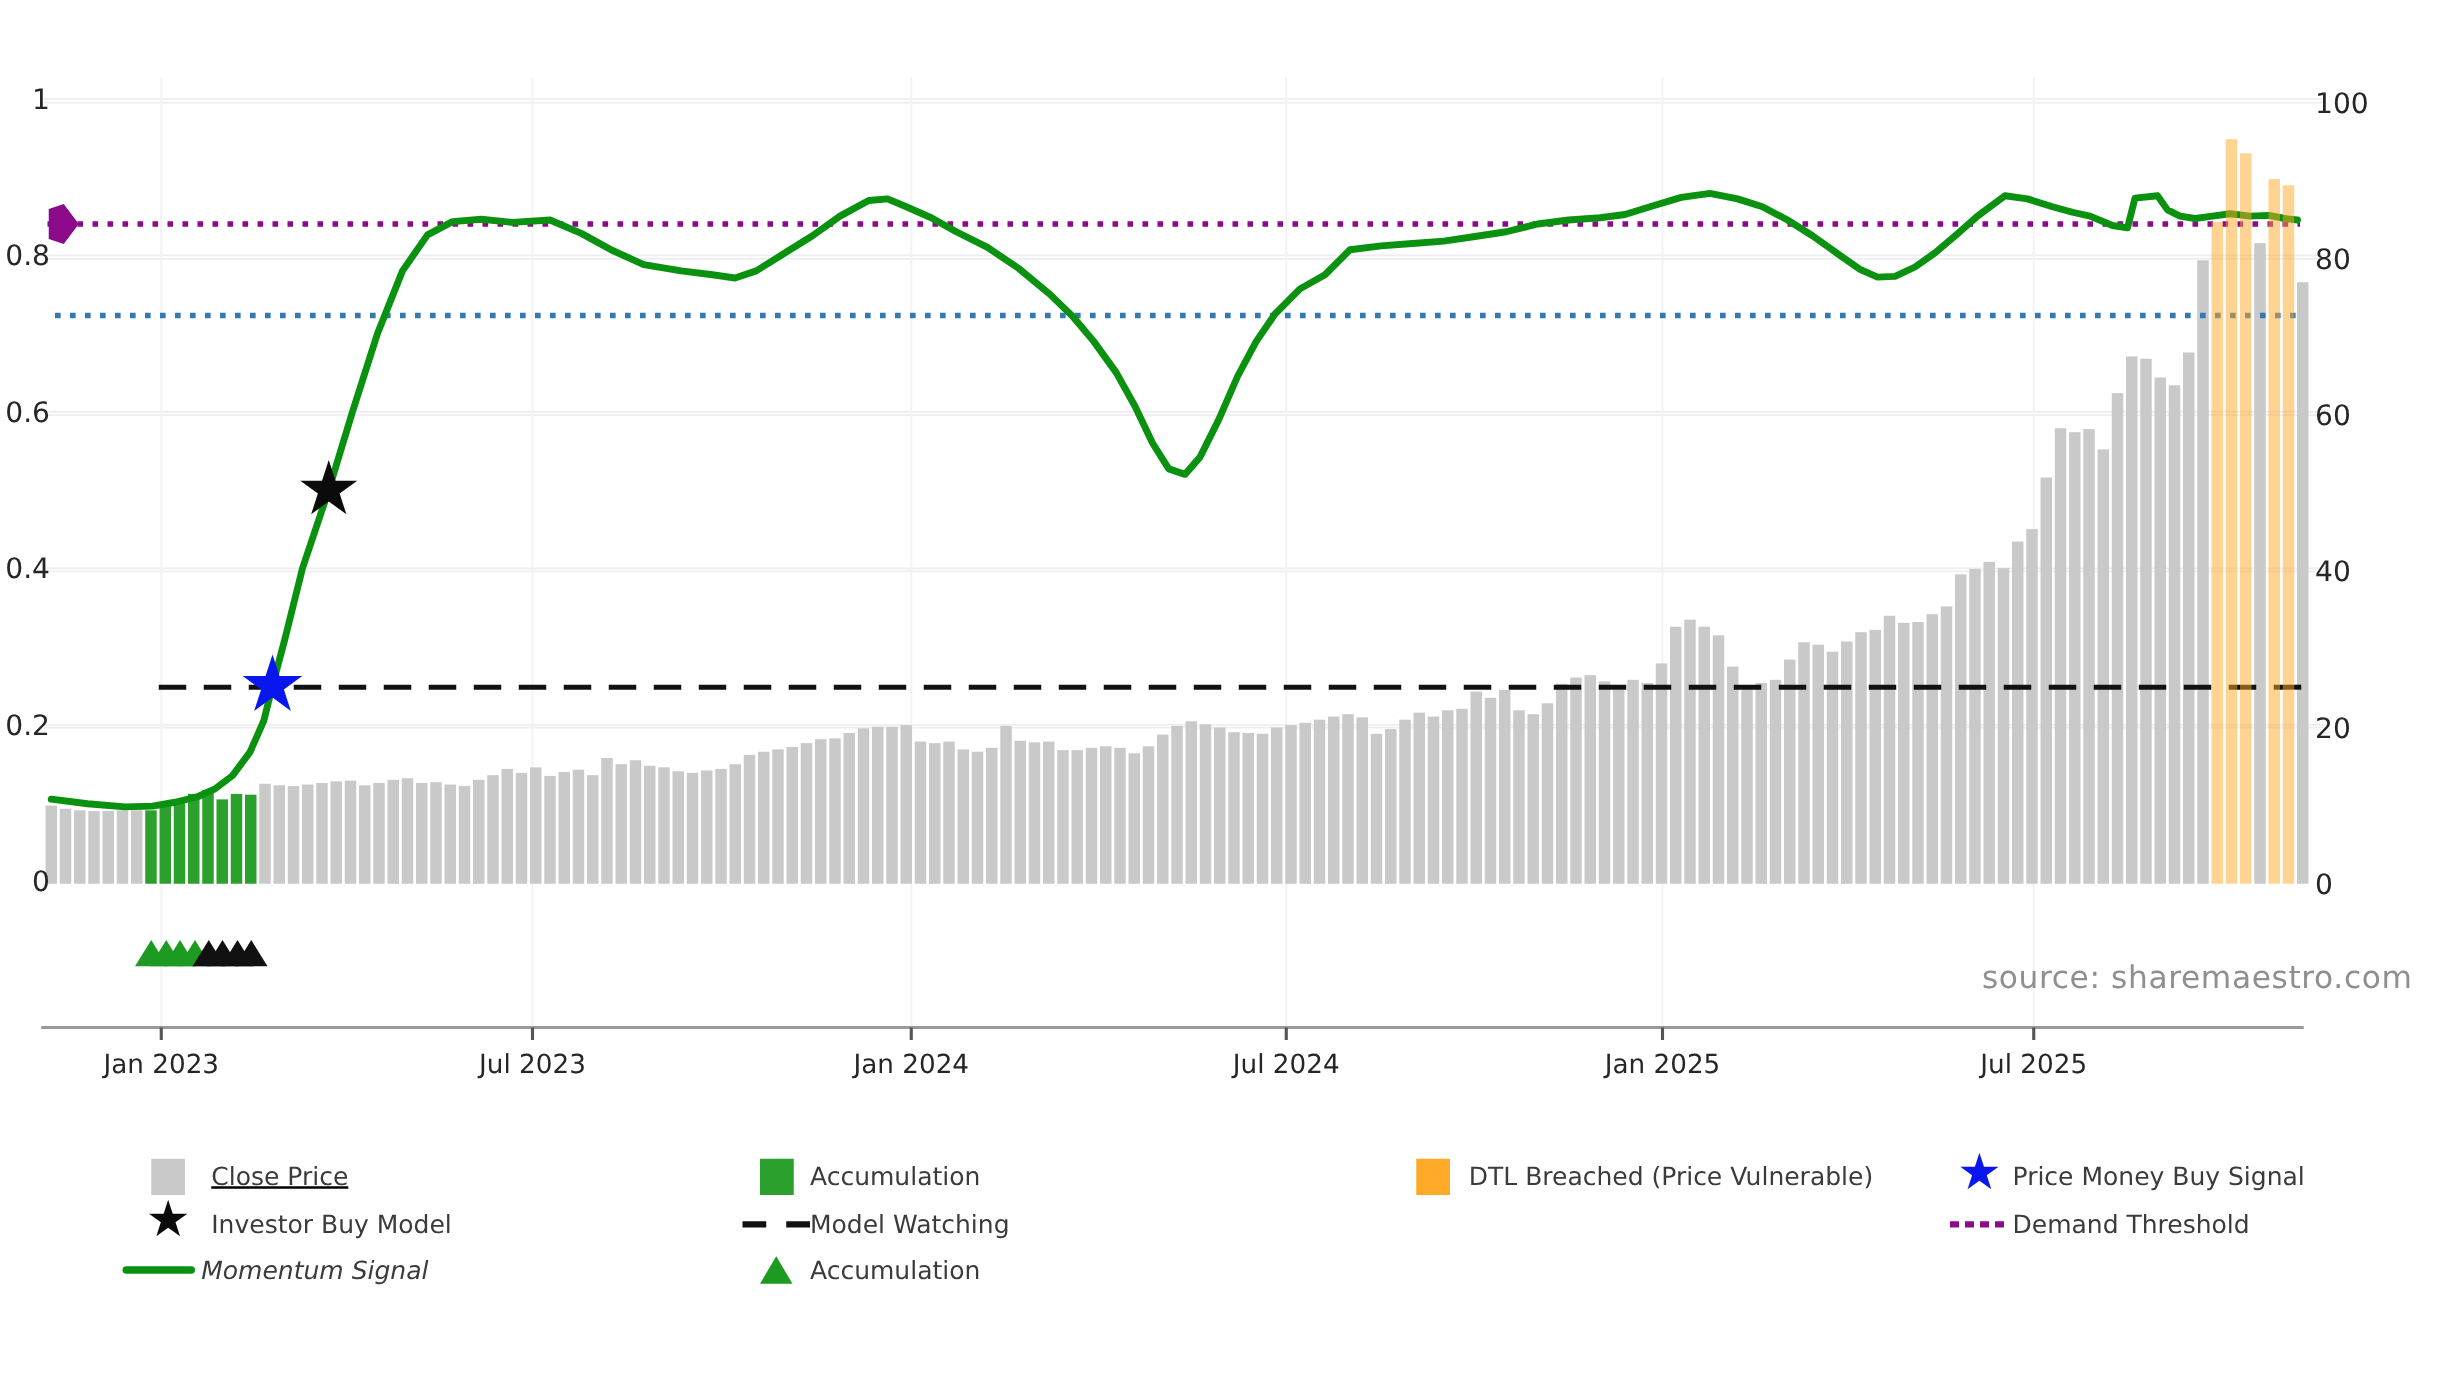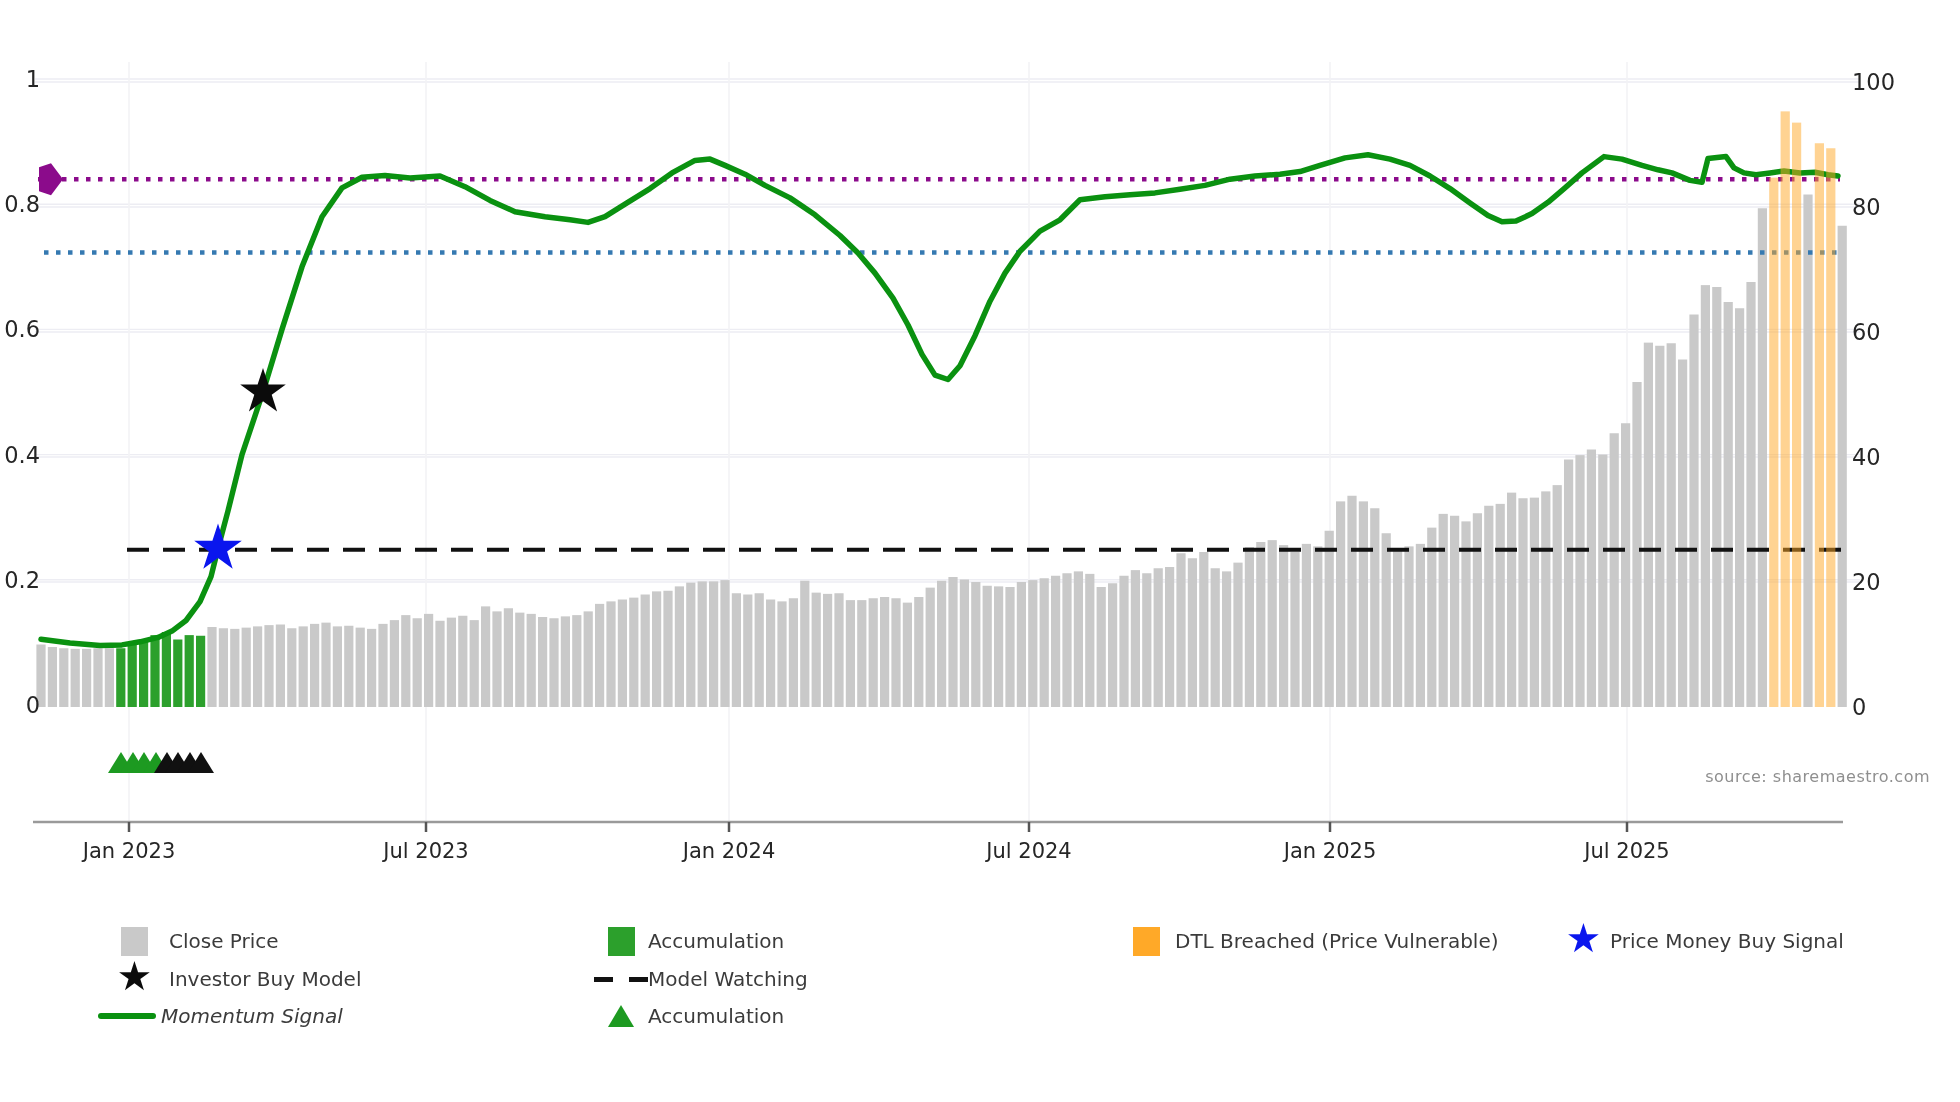--- a/index.html
+++ b/index.html
@@ -11,21 +11,21 @@
   .lg-icon{display:flex;align-items:center;justify-content:center;flex:0 0 auto;}
   .lg-label{font-size:20px;color:#3b3b3b;white-space:nowrap;line-height:38px;}
   .sw-square{width:27px;height:29px;}
   .sw-line{width:58px;height:6px;border-radius:3px;}
   .sw-dash{width:54px;display:flex;justify-content:space-between;}
   .sw-dash span{width:19px;height:5px;display:block;}
   .sw-dots{width:48px;height:5px;}
   .sw-star{font-size:40px;line-height:38px;display:block;margin-top:-6px;}
   .sw-tri{width:0;height:0;border-left:13px solid transparent;border-right:13px solid transparent;
     border-bottom:22px solid #089008;}
-  #source-note{position:absolute;top:767px;right:30px;font-size:16px;color:#8f8f8f;
+  #source-note{position:absolute;top:767px;right:30px;font-size:25px;color:#8f8f8f;
     letter-spacing:0.5px;}
 </style>
 </head>
 <body>
 
 <div id="stage">
   <svg id="chart" width="1960" height="1102" viewBox="0 0 1960 1102">
       <line x1="35" x2="1860" y1="579.8" y2="579.8" stroke="#ededf3" stroke-width="1.4"></line>
       <line x1="35" x2="1860" y1="454.6" y2="454.6" stroke="#ededf3" stroke-width="1.4"></line>
       <line x1="35" x2="1860" y1="329.40000000000003" y2="329.40000000000003" stroke="#ededf3" stroke-width="1.4"></line>
@@ -238,21 +238,21 @@
       <text x="1852" y="715" text-anchor="start" font-size="22.5" fill="#262626" font-family="&quot;DejaVu Sans&quot;,&quot;Liberation Sans&quot;,sans-serif">0</text>
       <text x="1852" y="590" text-anchor="start" font-size="22.5" fill="#262626" font-family="&quot;DejaVu Sans&quot;,&quot;Liberation Sans&quot;,sans-serif">20</text>
       <text x="1852" y="465" text-anchor="start" font-size="22.5" fill="#262626" font-family="&quot;DejaVu Sans&quot;,&quot;Liberation Sans&quot;,sans-serif">40</text>
       <text x="1852" y="340" text-anchor="start" font-size="22.5" fill="#262626" font-family="&quot;DejaVu Sans&quot;,&quot;Liberation Sans&quot;,sans-serif">60</text>
       <text x="1852" y="215" text-anchor="start" font-size="22.5" fill="#262626" font-family="&quot;DejaVu Sans&quot;,&quot;Liberation Sans&quot;,sans-serif">80</text>
       <text x="1852" y="90" text-anchor="start" font-size="22.5" fill="#262626" font-family="&quot;DejaVu Sans&quot;,&quot;Liberation Sans&quot;,sans-serif">100</text>
     </svg>
 
   <div id="legend">
 
-    <div class="lg-item" style="left:100px;top:922px;">
+    <div class="lg-item" style="left:100px;top:922px;text-decoration:underline;">
       <span class="lg-icon" style="width:69px;">
           <span class="sw-square" style="background: rgb(201, 201, 201);"></span>
         </span>
       <span class="lg-label">Close Price</span>
     </div>
     <div class="lg-item" style="left:100px;top:960px;">
       <span class="lg-icon" style="width:69px;">
           <span class="sw-star" style="color: rgb(11, 11, 11);">★</span>
         </span>
       <span class="lg-label">Investor Buy Model</span>
@@ -292,16 +292,22 @@
         </span>
       <span class="lg-label">DTL Breached (Price Vulnerable)</span>
     </div>
 
     <div class="lg-item" style="left:1557px;top:922px;">
       <span class="lg-icon" style="width:53px;">
           <span class="sw-star" style="color: rgb(10, 22, 238);">★</span>
         </span>
       <span class="lg-label">Price Money Buy Signal</span>
     </div>
+    <div class="lg-item" style="left:1557px;top:960px;">
+      <span class="lg-icon" style="width:53px;">
+          <span class="sw-dots dots" style="background-image: repeating-linear-gradient(90deg, rgb(139, 11, 139) 0px, rgb(139, 11, 139) 7px, transparent 7px, transparent 12px);"></span>
+        </span>
+      <span class="lg-label">Demand Threshold</span>
+    </div>
   </div>
 
   <div id="source-note">source: sharemaestro.com</div>
 </div>
 
 </body></html>

